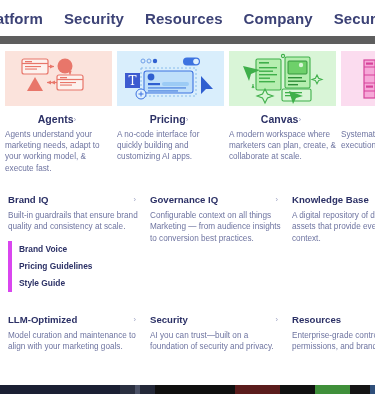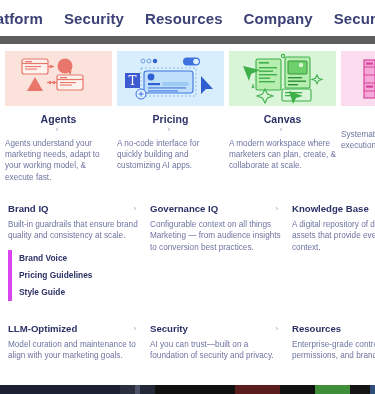--- a/index.html
+++ b/index.html
@@ -26,21 +26,21 @@
 
   
   .cards {
     display: flex; gap: 5px; padding: 7px 0 0 5px;
   }
   .card { width: 107px; flex: 0 0 107px; }
   .card-art {
     height: 55px; position: relative; overflow: hidden;
   }
   .card-body { padding: 7px 0 0 0; }
-  .card-head { display: flex; align-items: center; justify-content: center; flex-direction: column; }
+  .card-head { display: flex; align-items: center; justify-content: center; }
   .card-title {
     font-size: 10.5px; font-weight: bold; color: #2c3166; letter-spacing: .05px;
   }
   .chev { font-size: 8px; color: #9aa0c0; padding-right: 3px; }
   .card-desc {
     font-size: 8.2px; line-height: 11.2px; color: #6e74a0; margin-top: 4px;
     font-weight: 500;
   }
   .bg-agents { background: #fbe3dc; }
   .bg-studio { background: #d9eefc; }

